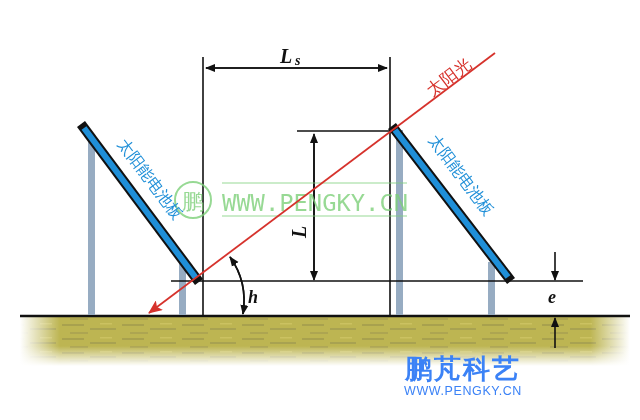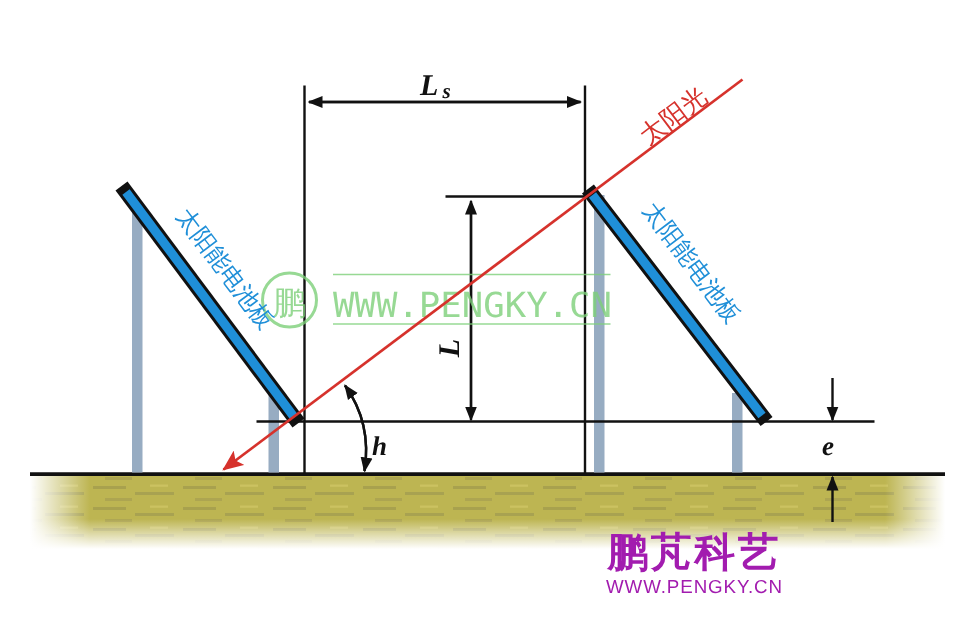--- a/index.html
+++ b/index.html
@@ -1,19 +1,19 @@
 <!DOCTYPE html>
 <html><head>
   <meta charset="utf-8">
   <style>
     html, body { margin: 0; padding: 0; background: #ffffff; }
     body { width: 640px; height: 420px; overflow: hidden; position: relative; font-family: "DejaVu Sans", sans-serif; }
     #stage { position: absolute; left: 0; top: 0; width: 640px; height: 420px; }
     svg { display: block; }
-    .brand { position: absolute; left: 388px; top: 354px; width: 150px; text-align: center; color: #a21caf; }
+    .brand { position: absolute; left: 388px; top: 354px; width: 150px; text-align: center; color: #3b82f6; }
     .brand-cn { font-size: 27px; font-weight: bold; letter-spacing: 2px; line-height: 30px; }
     .brand-url { font-family: "Liberation Sans", sans-serif; font-size: 12.5px; letter-spacing: 0.6px; line-height: 15px; }
     .lbl-math { font-family: "Liberation Serif", serif; font-style: italic; font-weight: bold; }
   </style>
 </head>
 <body>
 
 <div id="stage">
   <svg width="640" height="420" viewBox="0 0 640 420" xmlns="http://www.w3.org/2000/svg">
     <defs>

